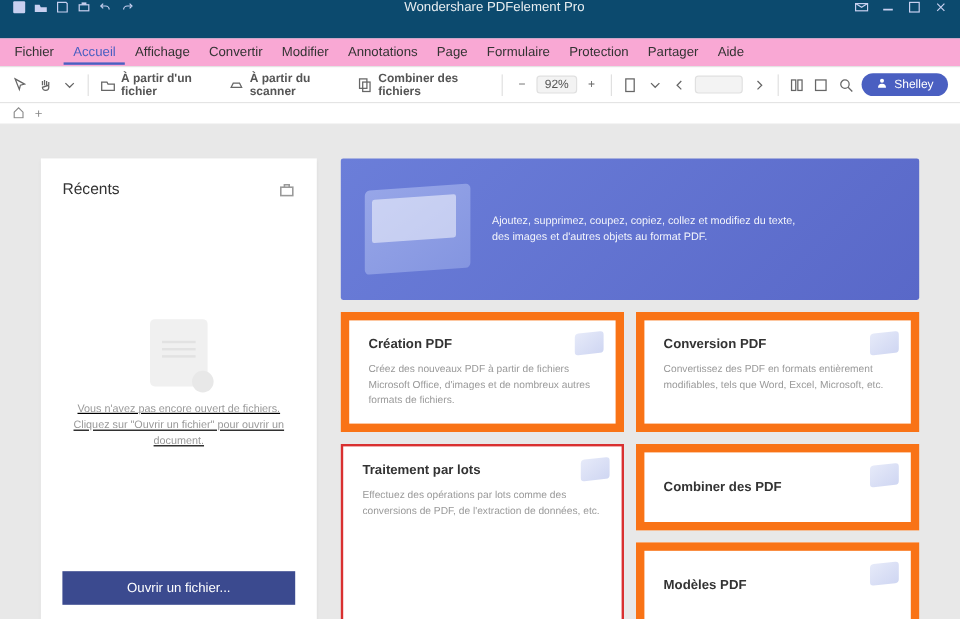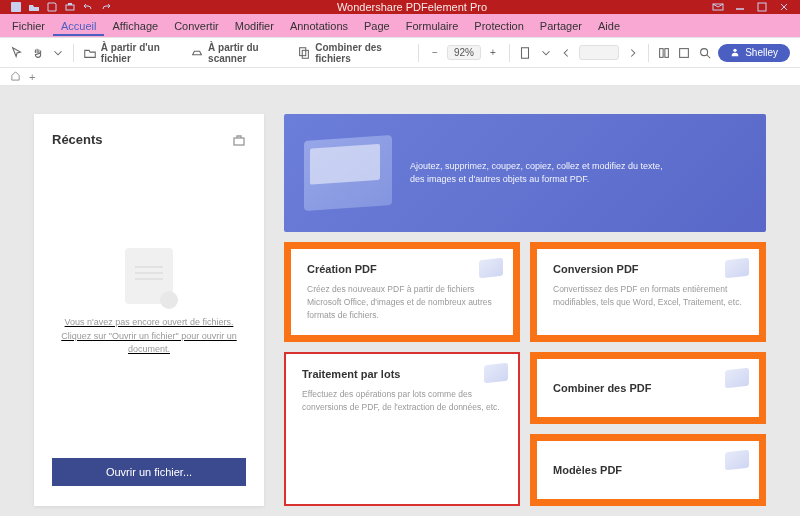--- a/index.html
+++ b/index.html
@@ -1,19 +1,19 @@
 <!DOCTYPE html>
 <html><head>
 <meta charset="utf-8">
 <style>
   * { box-sizing: border-box; margin: 0; padding: 0; }
   html, body { width: 800px; height: 516px; font-family: "Segoe UI", Arial, sans-serif; background: #e8e8e8; overflow: hidden; }
   
   
-  .titlebar { height: 14px; background: #b91c1c; display: flex; align-items: center; color: #fff; font-size: 11px; }
+  .titlebar { height: 32px; background: #0c4a6e; display: flex; align-items: flex-start; color: #fff; font-size: 11px; }
   .titlebar .taskicons { display: flex; gap: 6px; padding-left: 10px; align-items: center; }
   .titlebar .title { flex: 1; text-align: center; opacity: 0.9; }
   .titlebar .winbtns { display: flex; gap: 10px; padding-right: 10px; align-items: center; }
   .tico { width:12px; height:12px; display:inline-flex; align-items:center; justify-content:center; fill:#c8d0f0; }
   
   
   .menubar { height: 24px; background: #f9a8d4; display: flex; align-items: center; border-bottom: 1px solid #e4e4e4; padding: 0 4px; }
   .menuitem { padding: 4px 8px; font-size: 11px; color: #333; cursor: pointer; }
   .menuitem.active { color: #4a5fc1; border-bottom: 2px solid #4a5fc1; padding-bottom: 2px; }
   
@@ -29,21 +29,21 @@
   
   
   .tabstrip { height: 18px; background:#fff; border-bottom:1px solid #e4e4e4; display:flex; align-items:center; padding:0 10px; gap:8px; color:#888; font-size:11px; }
   
   
   .content { padding: 28px 34px; display:flex; gap:20px; }
   
   
   .panel-recents { width: 230px; height: 392px; background:#fff; box-shadow:0 1px 3px rgba(0,0,0,0.08); padding:18px 18px 20px; display:flex; flex-direction:column; }
   .panel-recents .head { display:flex; justify-content:space-between; align-items:center; }
-  .panel-recents .head h3 { font-size:13px; font-weight:700; color:#333; }
+  .panel-recents .head h3 { font-size:13px; font-weight:400; color:#333; }
   .headico { width:14px; height:14px; display:inline-block; }
   .headico svg { stroke:#999; fill:none; stroke-width:1.3; }
   .recents-body { flex:1; display:flex; flex-direction:column; align-items:center; justify-content:center; text-align:center; gap:12px;text-decoration:underline; }
   .docicon { width:48px; height:56px; background:#f0f0f0; border-radius:4px; position:relative; }
   .docicon::before { content:''; position:absolute; top:18px; left:10px; right:10px; height:2px; background:#e2e2e2; box-shadow:0 6px 0 #e2e2e2, 0 12px 0 #e2e2e2; }
   .docicon::after { content:''; position:absolute; right:-5px; bottom:-5px; width:18px; height:18px; background:#e8e8e8; border-radius:50%; }
   .recents-body p { font-size:9px; color:#999; line-height:1.5; padding:0 6px; }
   .openbtn { background:#3b4a8f; color:#fff; border:none; width:100%; padding:8px; font-size:11px; cursor:pointer; }
   
   
@@ -272,21 +272,21 @@
 
     <div class="grid">
       <div class="card">
         <span class="cardico"></span>
         <h4>Création PDF</h4>
         <p>Créez des nouveaux PDF à partir de fichiers Microsoft Office, d'images et de nombreux autres formats de fichiers.</p>
       </div>
       <div class="card">
         <span class="cardico"></span>
         <h4>Conversion PDF</h4>
-        <p>Convertissez des PDF en formats entièrement modifiables, tels que Word, Excel, Traitement, etc.</p>
+        <p>Convertissez des PDF en formats entièrement modifiables, tels que Word, Excel, Microsoft, etc.</p>
       </div>
       <div class="card tall hl">
         <span class="cardico"></span>
         <h4>Traitement par lots</h4>
         <p>Effectuez des opérations par lots comme des conversions de PDF, de l'extraction de données, etc.</p>
       </div>
       <div class="card short">
         <span class="cardico"></span>
         <h4>Combiner des PDF</h4>
       </div>

